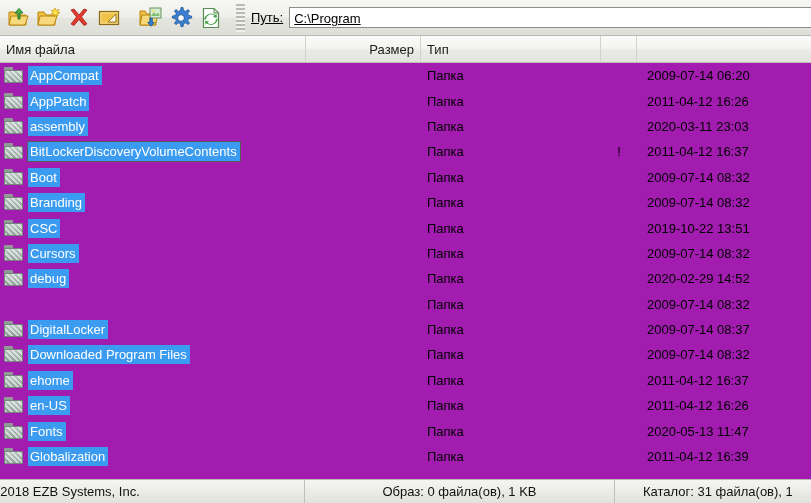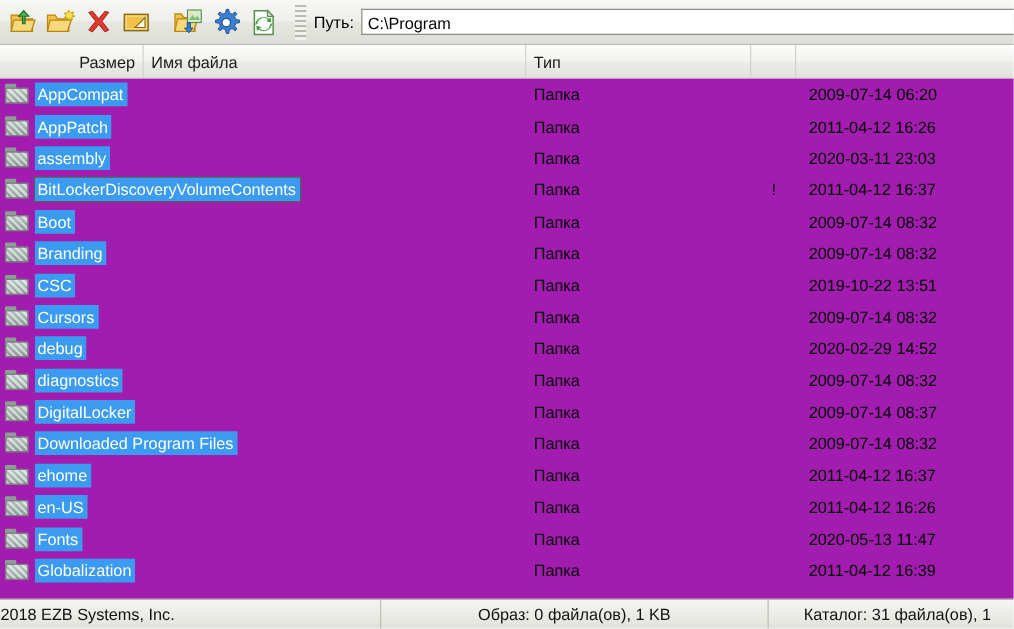--- a/index.html
+++ b/index.html
@@ -30,20 +30,21 @@
   .toolbar {
     position: relative;
     height: 36px;
     min-height: 36px;
     background: linear-gradient(to bottom, #f7f7f4 0%, #eeeeea 48%, #e6e6e1 52%, #dedeD8 100%);
     border-bottom: 1px solid #b9b9b2;
     display: flex;
     align-items: center;
     padding: 0 0 0 4px;
     box-sizing: border-box;
+    text-decoration: underline;
   }
   .tb-btn {
     width: 30px;
     height: 30px;
     display: flex;
     align-items: center;
     justify-content: center;
     border: 1px solid transparent;
     box-sizing: border-box;
   }
@@ -271,22 +272,22 @@
       </svg>
     </div>
 
     <div class="tb-sep-grip"></div>
 
     <span class="path-label">Путь:</span>
     <div class="path-input" title="C:\">C:\Program</div>
   </div>
 
   <div class="colhead">
+    <div class="hcell" style="width:306px;">Имя файла</div>
     <div class="hcell right" style="width:115px;">Размер</div>
-    <div class="hcell" style="width:306px;">Имя файла</div>
     <div class="hcell" style="width:180px;">Тип</div>
     <div class="hcell" style="width:36px;"></div>
     <div class="hcell" style="width:174px;border-right:none;padding-left:10px;margin-top:36px;">Дата/Время</div>
   </div>
 
   <div class="list" id="file-list">
       <div class="row sel">
         <div class="cell c-name">
           <span class="folder-icon">
             <span class="tab"></span>
@@ -397,27 +398,20 @@
             <span class="body"></span>
           </span>
           <span class="name-text">debug</span>
         </div>
         <div class="cell c-size"></div>
         <div class="cell c-type">Папка</div>
         <div class="cell c-flag"></div>
         <div class="cell c-date">2020-02-29 14:52</div>
       </div>
       <div class="row sel">
-        <div class="cell c-name">
-          <span class="folder-icon">
-            <span class="tab"></span>
-            <span class="body"></span>
-          </span>
-          <span class="name-text">diagnostics</span>
-        </div>
         <div class="cell c-size"></div>
         <div class="cell c-type">Папка</div>
         <div class="cell c-flag"></div>
         <div class="cell c-date">2009-07-14 08:32</div>
       </div>
       <div class="row sel">
         <div class="cell c-name">
           <span class="folder-icon">
             <span class="tab"></span>
             <span class="body"></span>

